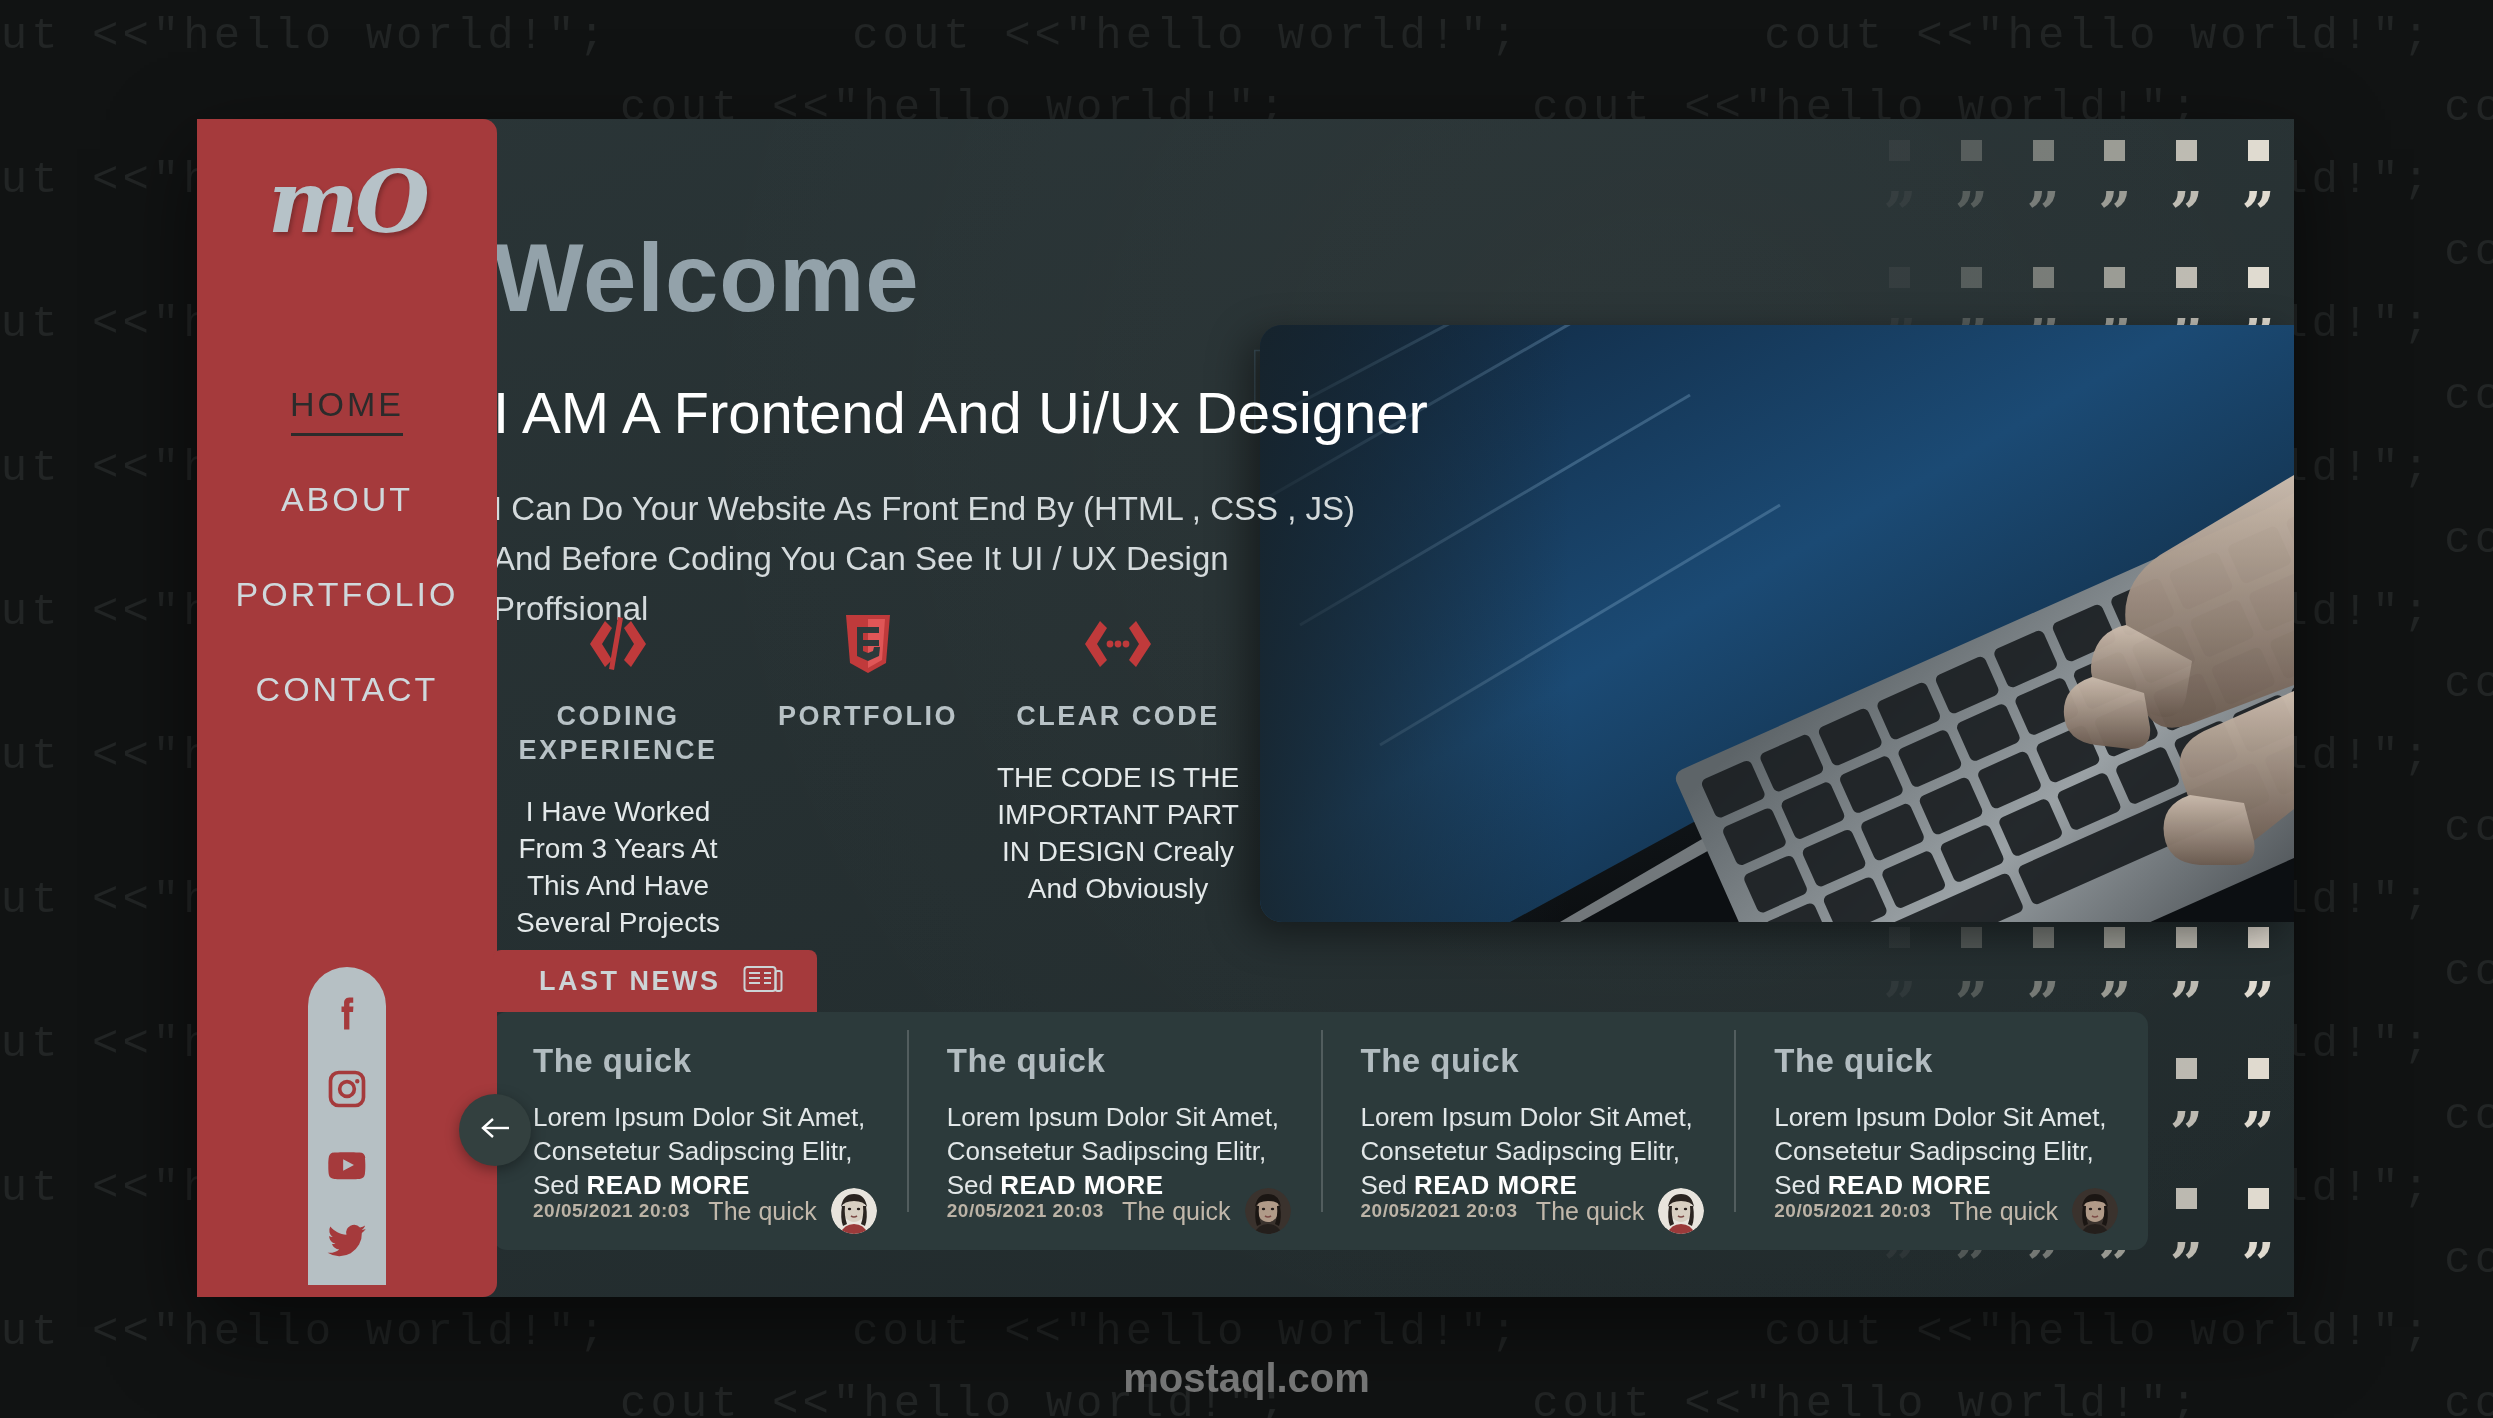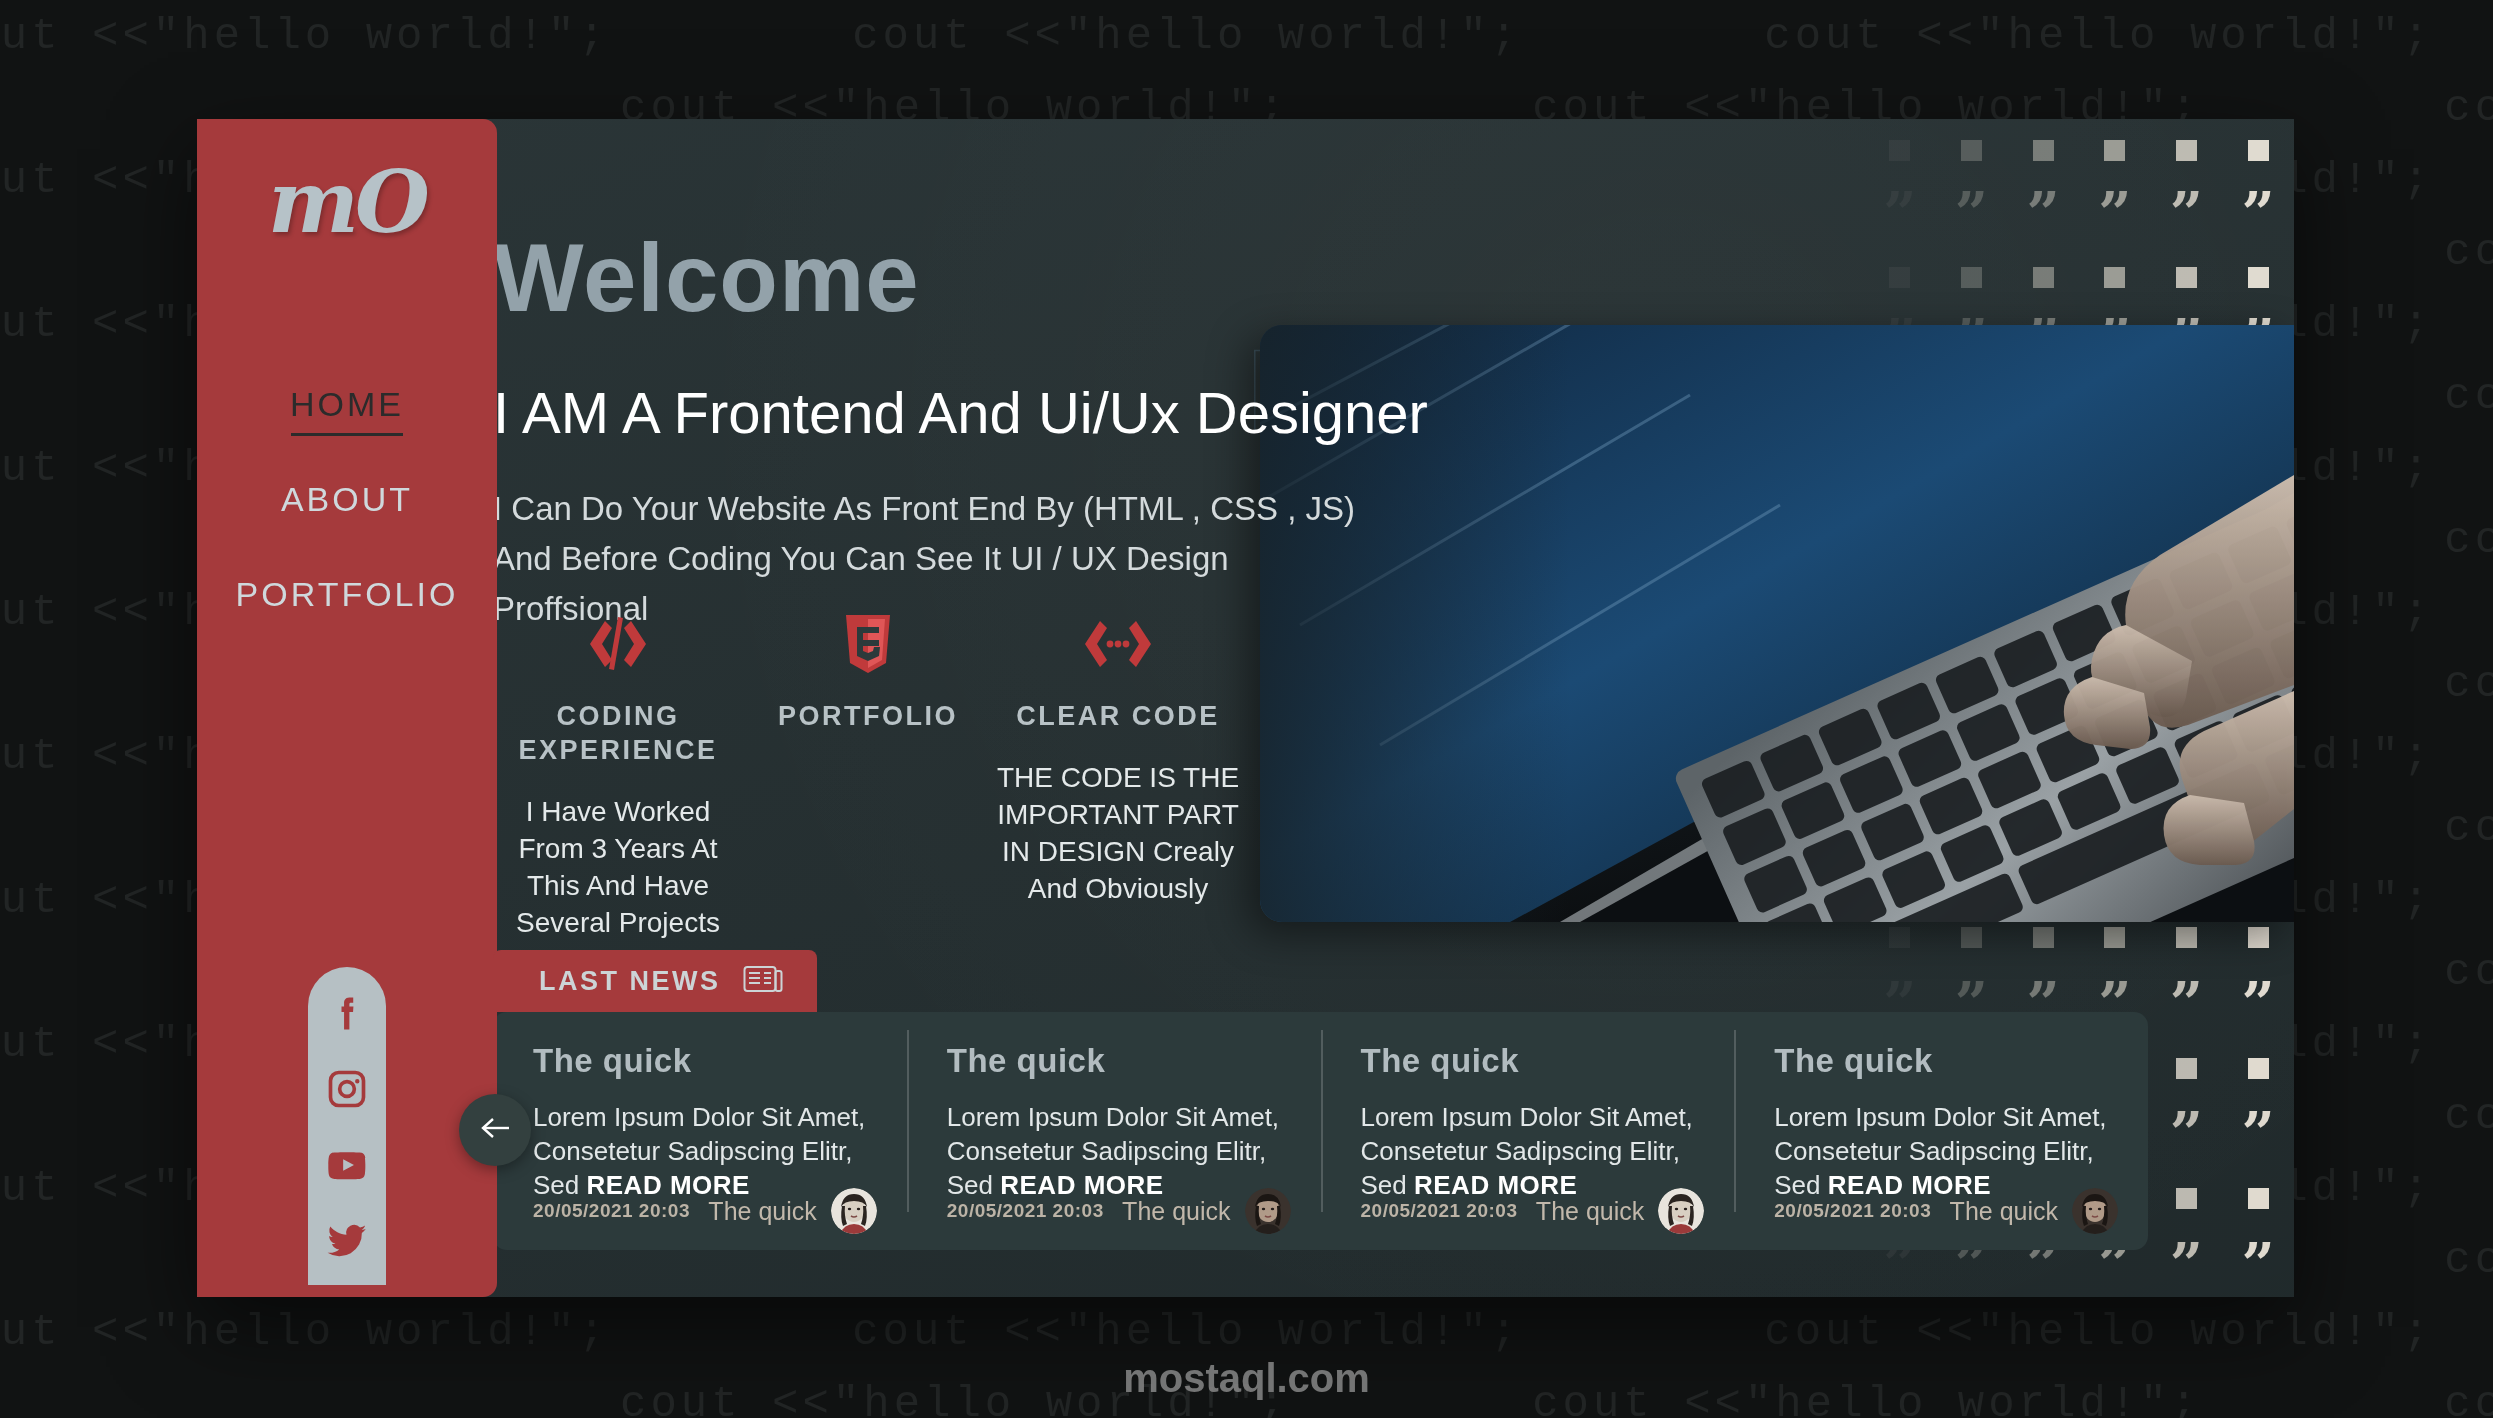--- a/index.html
+++ b/index.html
@@ -884,20 +884,21 @@
         </svg>
       </span>
     </div>
 
     <div id="sidebar">
       <div id="logo">mO</div>
       <div id="nav">
           <div class="nav-item active">HOME</div>
           <div class="nav-item">ABOUT</div>
           <div class="nav-item">PORTFOLIO</div>
+          <div class="nav-item">CONTACT</div>
         </div>
       <div id="social">
         <span class="soc-icon">
           <svg viewBox="0 0 24 24">
               <path d="M15.5 8.5h-2.2V7.2c0-.6.4-.8.7-.8h1.4V3.6h-2.1c-2.4 0-2.9 1.8-2.9 2.9v2H9v2.9h1.4V21h2.9v-9.6h2l.2-2.9z"></path>
             </svg>
         </span>
         <span class="soc-icon">
           <svg viewBox="0 0 24 24">
               <path d="M7.5 2h9A5.5 5.5 0 0 1 22 7.5v9A5.5 5.5 0 0 1 16.5 22h-9A5.5 5.5 0 0 1 2 16.5v-9A5.5 5.5 0 0 1 7.5 2zm0 2A3.5 3.5 0 0 0 4 7.5v9A3.5 3.5 0 0 0 7.5 20h9a3.5 3.5 0 0 0 3.5-3.5v-9A3.5 3.5 0 0 0 16.5 4h-9zM12 7a5 5 0 1 1 0 10 5 5 0 0 1 0-10zm0 2a3 3 0 1 0 0 6 3 3 0 0 0 0-6zm5.6-2.4a1.2 1.2 0 1 1 0 2.4 1.2 1.2 0 0 1 0-2.4z"></path>

